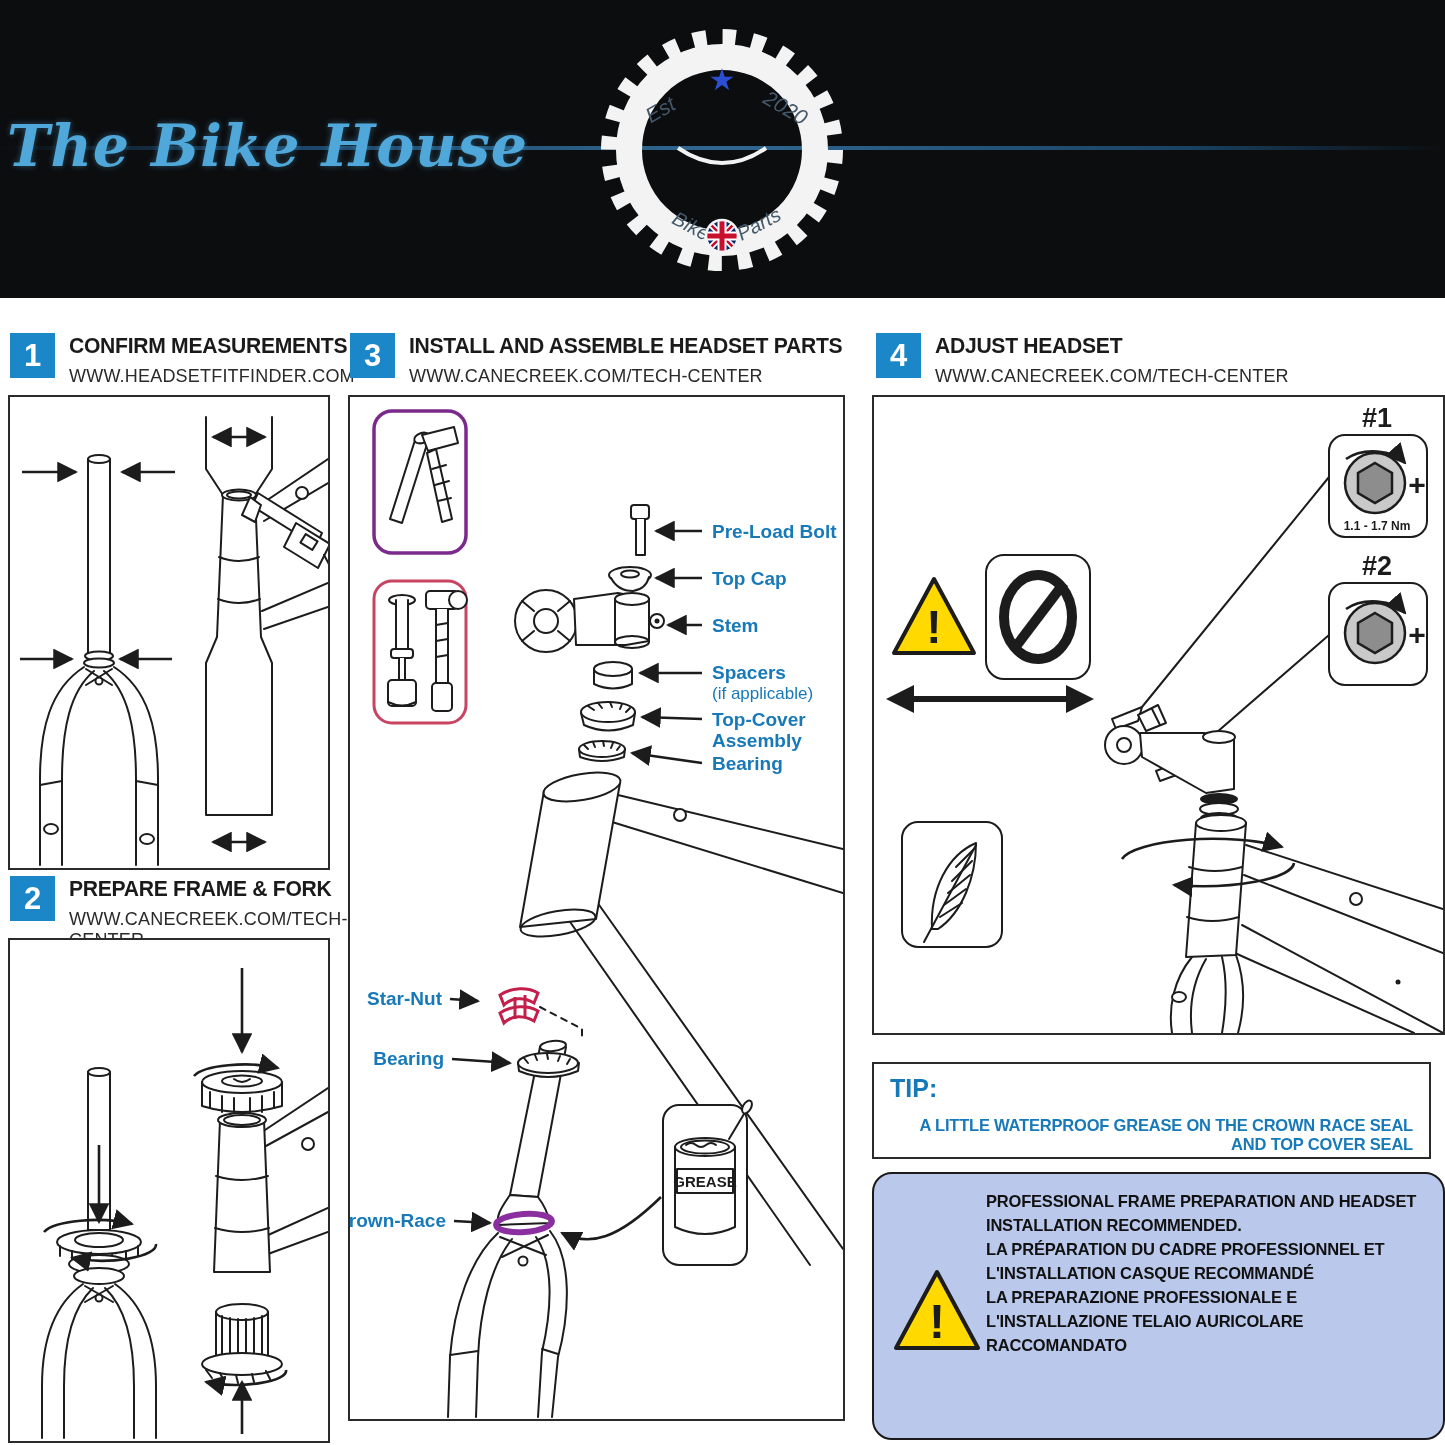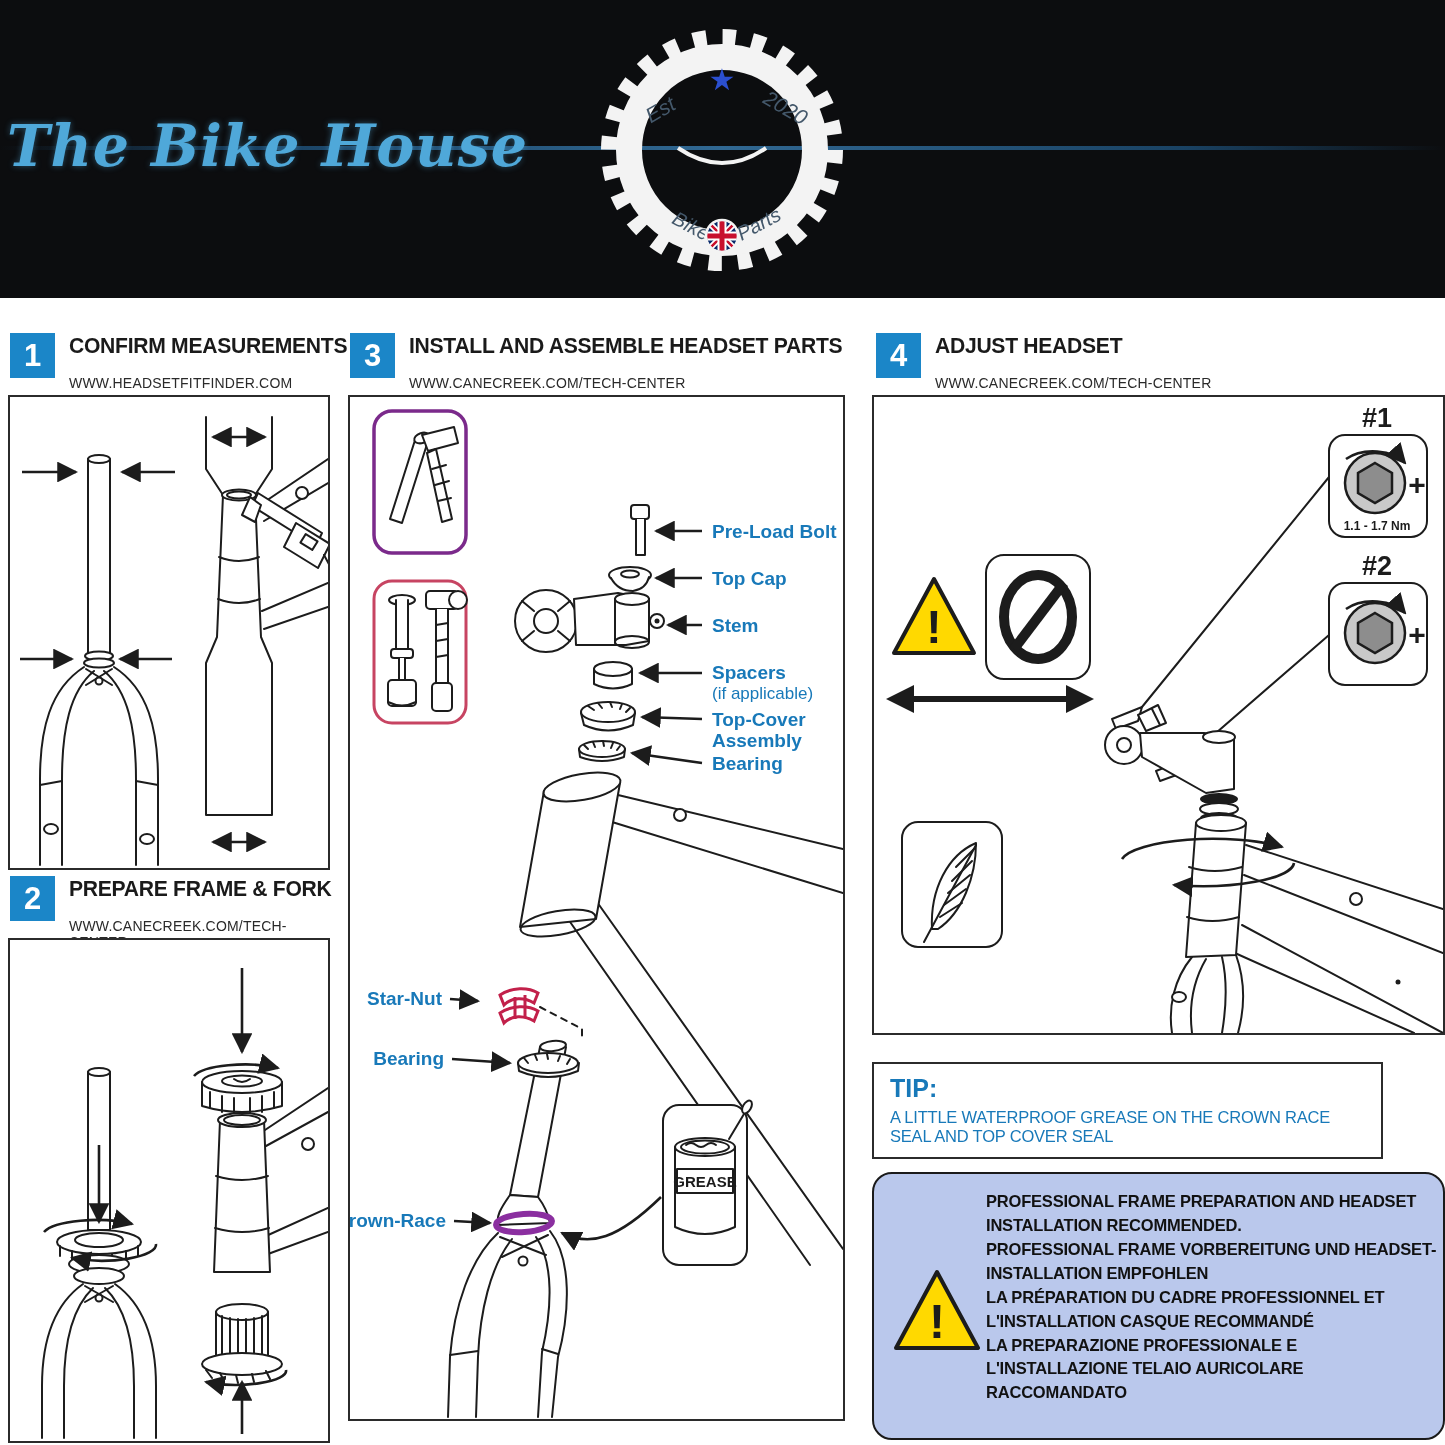--- a/index.html
+++ b/index.html
@@ -18,36 +18,36 @@
         font-size:57px;color:#4fa8d9;letter-spacing:1px;
         text-shadow:0 0 6px rgba(79,168,217,.45);}
 
   
   .sec-h{display:flex;gap:14px;align-items:flex-start;}
   .numsq{width:45px;height:45px;background:var(--accent-blue,#1b86c8);
          color:#fff;font-weight:bold;font-size:31px;line-height:45px;
          text-align:center;flex:0 0 45px;}
   .sec-title{font-weight:bold;font-size:22px;letter-spacing:-.3px;color:#1a1a1a;
          transform:scaleX(.96);transform-origin:left;white-space:nowrap;}
-  .sec-url{font-size:14px;color:#2a2a2a;margin-top:16px;letter-spacing:.2px;}
+  .sec-url{font-size:18px;color:#2a2a2a;margin-top:7px;letter-spacing:.2px;}
 
   
   .panel{border:2px solid #2b2b2b;background:#fff;box-sizing:border-box;}
   svg{display:block;}
   svg text{font-family:"Liberation Sans", sans-serif;}
   .lbl{fill:var(--label-blue,#1879b9);font-size:19px;font-weight:bold;}
   .lbl-s{fill:var(--label-blue,#1879b9);font-size:17px;}
   .ln{stroke:#1c1c1c;stroke-width:2;fill:none;stroke-linecap:round;stroke-linejoin:round;}
   .lnw{stroke:#1c1c1c;stroke-width:2;fill:#fff;stroke-linecap:round;stroke-linejoin:round;}
   .arr{stroke:#1c1c1c;stroke-width:2.6;fill:none;}
 
   
   .tip-box{border:2px solid #2b2b2b;padding:10px 16px;box-sizing:border-box;background:#fff;}
   .tip-title{color:var(--label-blue,#1879b9);font-weight:bold;font-size:25px;}
-  .tip-line{color:var(--label-blue,#1879b9);font-size:16.5px;font-weight:normal;margin-top:5px;letter-spacing:-.2px;}
+  .tip-line{color:var(--label-blue,#1879b9);font-size:16.5px;font-weight:bold;margin-top:13px;letter-spacing:-.2px;text-align:right;}
   .blue-box{background:var(--box-blue-bg,#bac8ec);border:2.5px solid #1a1a1a;border-radius:20px;
             box-sizing:border-box;}
   .warn-text{position:absolute;left:112px;top:16px;right:6px;
              font-size:16.5px;font-weight:bold;color:#111;line-height:1.45;letter-spacing:-.2px;}
 </style>
 </head>
 <body>
 
 <header class="abs hdr">
   <div class="abs glow"></div>
@@ -429,29 +429,28 @@
 
   <g>
     <rect class="lnw" x="28" y="425" width="100" height="125" rx="16" stroke-width="2.5"></rect>
     <path class="lnw" d="M58,532 C56,492 74,458 102,446 C102,480 88,516 64,532 Z"></path>
     <path class="ln" d="M50,545 L102,448"></path>
     <path class="ln" d="M66,520 L88,506 M70,508 L92,492 M74,496 L96,478 M78,484 L98,464 M82,470 L100,452" stroke-width="1.5"></path>
   </g>
 </svg>
 </div>
 
-<div class="abs tip-box" style="left:872px;top:1062px;width:511px;height:97px">
+<div class="abs tip-box" style="left:872px;top:1062px;width:559px;height:97px">
   <div class="tip-title">TIP:</div>
   <div class="tip-line">A LITTLE WATERPROOF GREASE ON THE CROWN RACE SEAL AND TOP COVER SEAL</div>
 </div>
 
 <div class="abs blue-box" style="left:872px;top:1172px;width:573px;height:268px">
   <svg class="abs" style="left:18px;top:94px" width="90" height="84" viewBox="0 0 90 84">
     <polygon points="45,4 86,80 4,80" style="fill:var(--warning-yellow,#ffd900)" stroke="#1c1c1c" stroke-width="4" stroke-linejoin="round"></polygon>
     <text x="45" y="70" font-size="48" font-weight="bold" fill="#1c1c1c" text-anchor="middle">!</text>
   </svg>
   <div class="warn-text">
     <div>PROFESSIONAL FRAME PREPARATION AND HEADSET INSTALLATION RECOMMENDED.</div>
-    <div>PROFESSIONAL FRAME VORBEREITUNG UND HEADSET-INSTALLATION EMPFOHLEN</div>
     <div>LA PRÉPARATION DU CADRE PROFESSIONNEL ET L'INSTALLATION CASQUE RECOMMANDÉ</div>
     <div>LA PREPARAZIONE PROFESSIONALE E L'INSTALLAZIONE TELAIO AURICOLARE RACCOMANDATO</div>
   </div>
 </div>
 
 </body></html>

